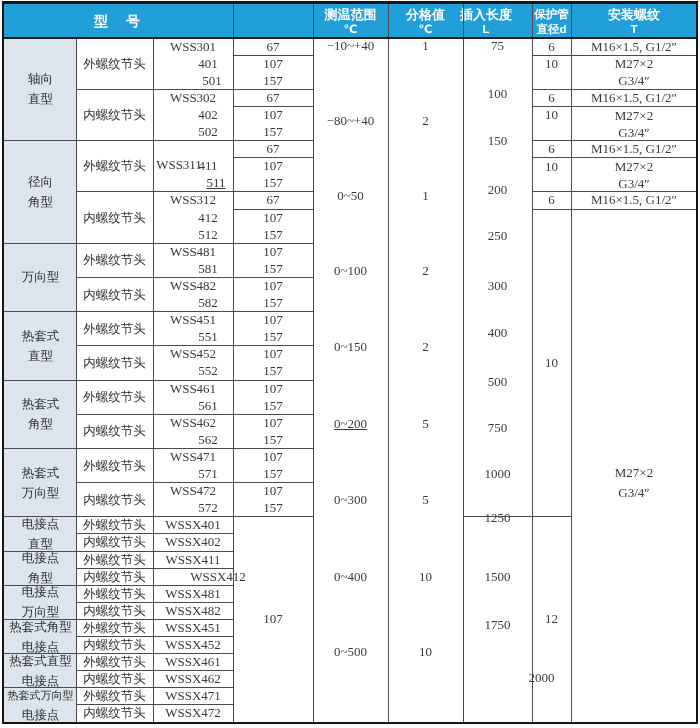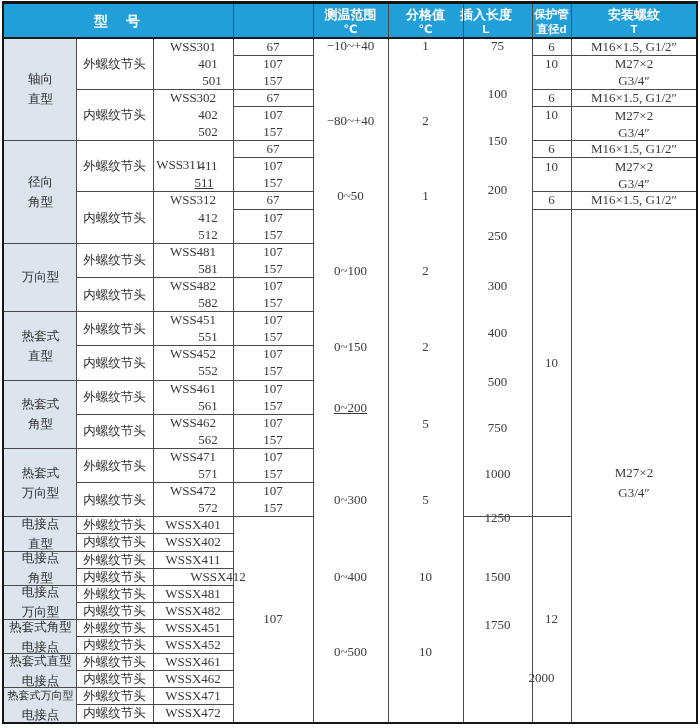--- a/index.html
+++ b/index.html
@@ -116,21 +116,21 @@
     <div class="t num" style="left: 273px; top: 97.85px;">67</div>
     <div class="t num" style="left: 273px; top: 114.95px;">107</div>
     <div class="t num" style="left: 273px; top: 132.05px;">157</div>
     <div class="b " style="left: 40.5px; top: 191.9px;">
       <span class="cn" style="line-height: 20px;">径向</span>
       <span class="cn" style="line-height: 20px;">角型</span>
     </div>
     <div class="t cn" style="left: 114.5px; top: 166.25px;">外螺纹节头</div>
     <div class="t num" style="left: 179px; top: 149.15px; margin-top: 16px;">WSS311</div>
     <div class="t num" style="left: 208px; top: 166.25px;">411</div>
-    <div class="t num" style="left: 204px; top: 183.35px; text-decoration: underline;">511</div>
+    <div class="t num" style="left: 216px; top: 183.35px; text-decoration: underline;">511</div>
     <div class="t num" style="left: 273px; top: 149.15px;">67</div>
     <div class="t num" style="left: 273px; top: 166.25px;">107</div>
     <div class="t num" style="left: 273px; top: 183.35px;">157</div>
     <div class="t cn" style="left: 114.5px; top: 217.55px;">内螺纹节头</div>
     <div class="t num" style="left: 193px; top: 200.45px;">WSS312</div>
     <div class="t num" style="left: 208px; top: 217.55px;">412</div>
     <div class="t num" style="left: 208px; top: 234.65px;">512</div>
     <div class="t num" style="left: 273px; top: 200.45px;">67</div>
     <div class="t num" style="left: 273px; top: 217.55px;">107</div>
     <div class="t num" style="left: 273px; top: 234.65px;">157</div>
@@ -241,21 +241,21 @@
     <div class="t num" style="left: 350.5px; top: 46px;">−10~+40</div>
     <div class="t num" style="left: 425.5px; top: 46px;">1</div>
     <div class="t num" style="left: 350.5px; top: 121px;">−80~+40</div>
     <div class="t num" style="left: 425.5px; top: 121px;">2</div>
     <div class="t num" style="left: 350.5px; top: 196px;">0~50</div>
     <div class="t num" style="left: 425.5px; top: 196px;">1</div>
     <div class="t num" style="left: 350.5px; top: 271px;">0~100</div>
     <div class="t num" style="left: 425.5px; top: 271px;">2</div>
     <div class="t num" style="left: 350.5px; top: 347px;">0~150</div>
     <div class="t num" style="left: 425.5px; top: 347px;">2</div>
-    <div class="t num" style="left: 350.5px; top: 408px; text-decoration: underline;">0~200</div>
+    <div class="t num" style="left: 350.5px; top: 424px; text-decoration: underline;">0~200</div>
     <div class="t num" style="left: 425.5px; top: 424px;">5</div>
     <div class="t num" style="left: 350.5px; top: 500px;">0~300</div>
     <div class="t num" style="left: 425.5px; top: 500px;">5</div>
     <div class="t num" style="left: 350.5px; top: 577px;">0~400</div>
     <div class="t num" style="left: 425.5px; top: 577px;">10</div>
     <div class="t num" style="left: 350.5px; top: 652px;">0~500</div>
     <div class="t num" style="left: 425.5px; top: 652px;">10</div>
     <div class="t num" style="left: 497.5px; top: 46px;">75</div>
     <div class="t num" style="left: 497.5px; top: 94px;">100</div>
     <div class="t num" style="left: 497.5px; top: 141px;">150</div>

